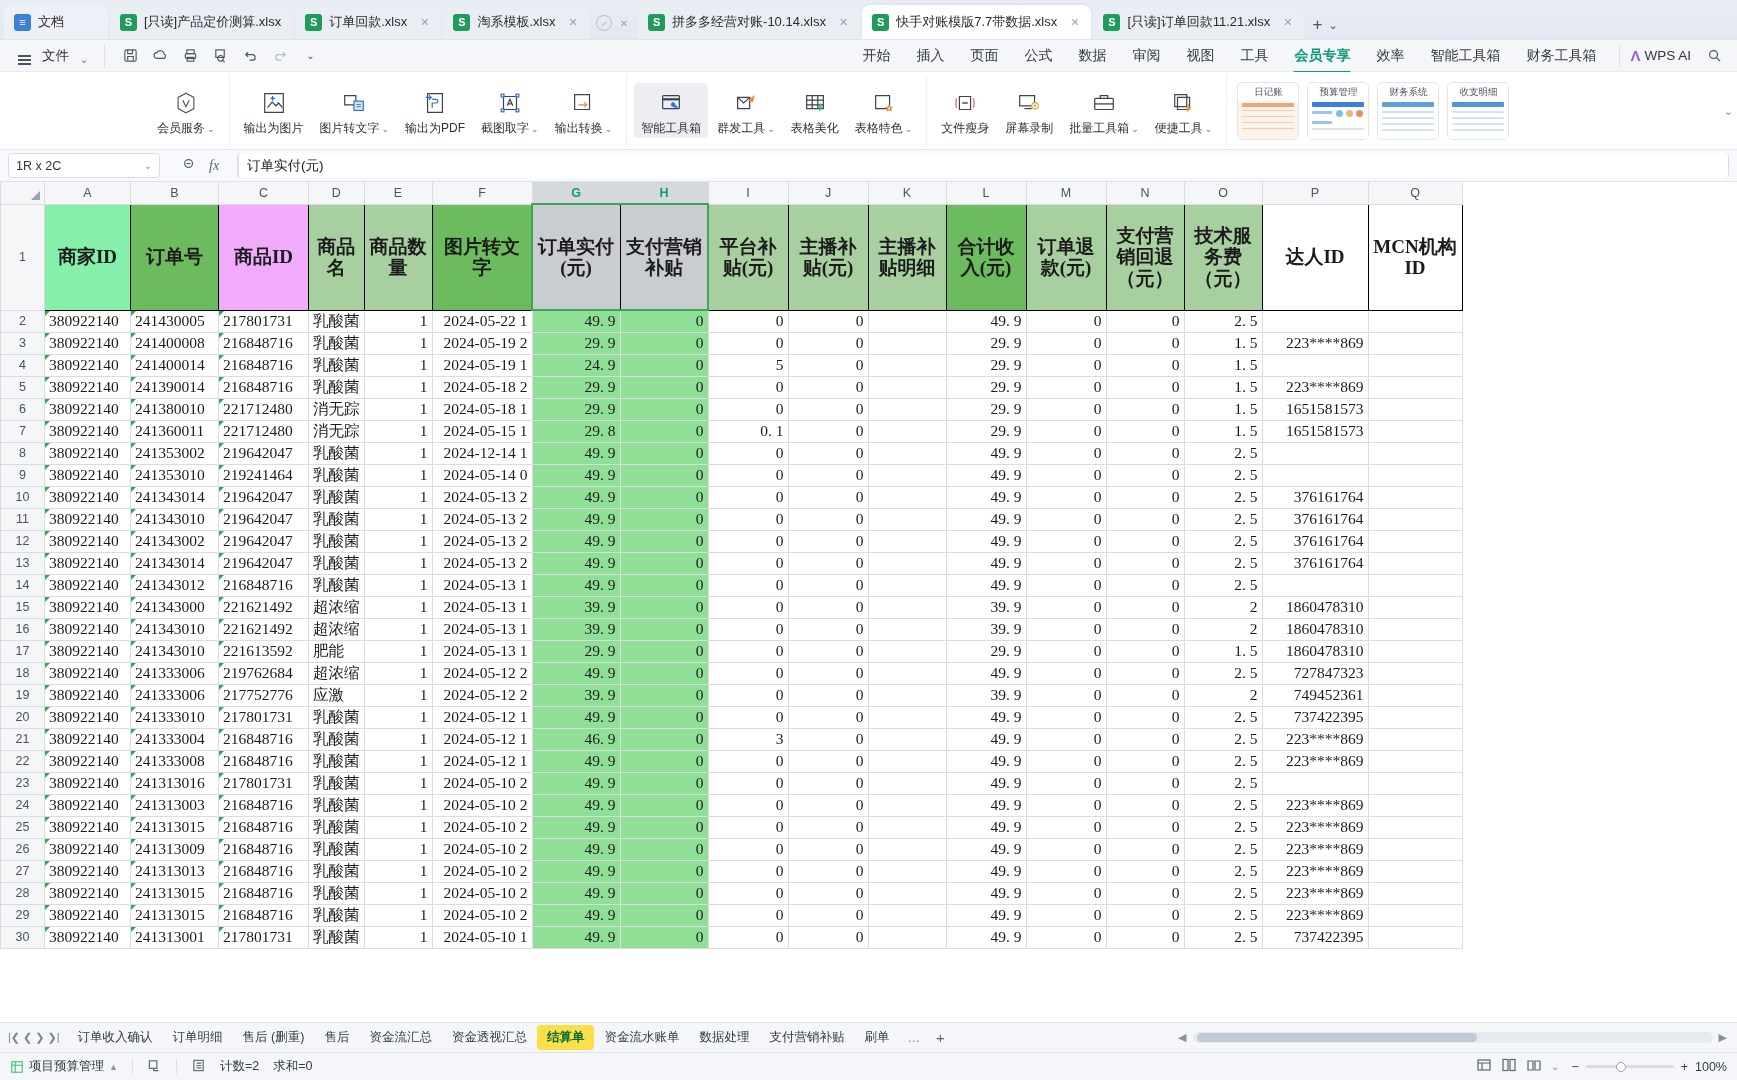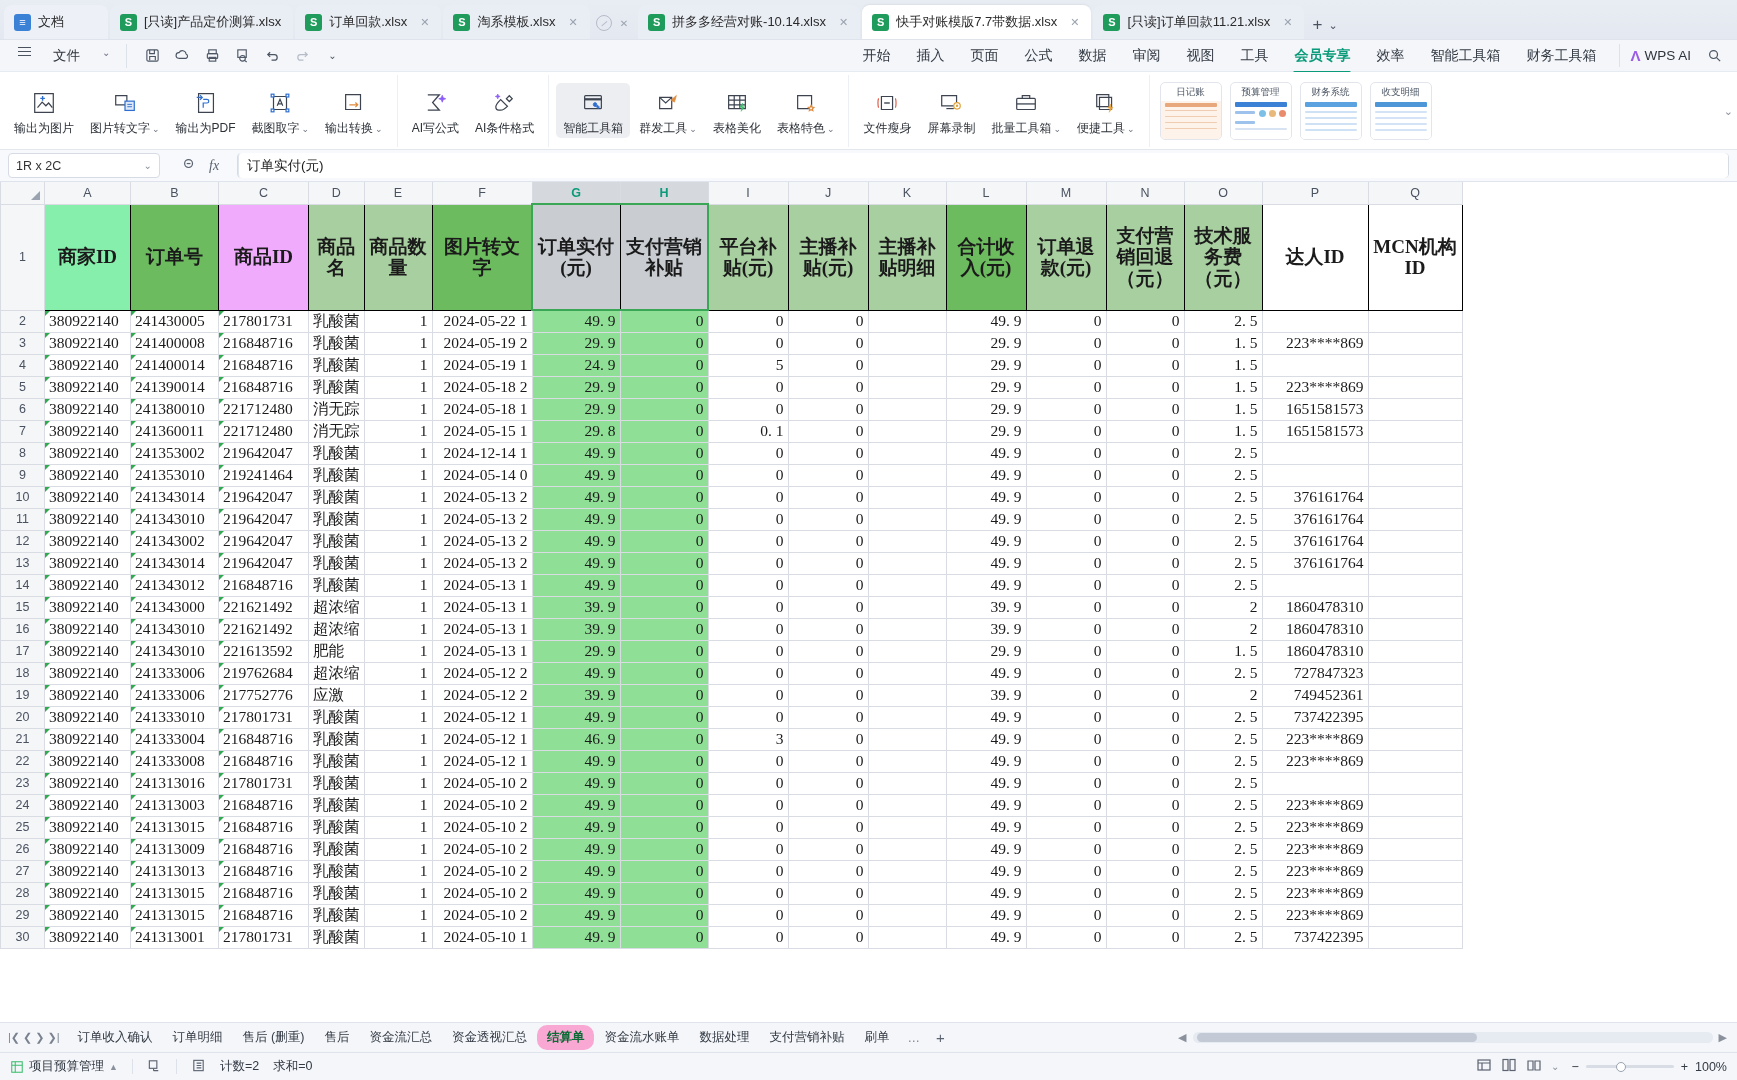--- a/index.html
+++ b/index.html
@@ -36,21 +36,21 @@
   .circ-ico{ width:16px;height:16px;border:1.4px solid #b5bcc8;border-radius:50%;display:inline-block;
      position:relative; }
   .circ-ico:after{content:"";position:absolute;left:4px;top:7px;width:7px;height:1.4px;background:#b5bcc8;transform:rotate(-40deg);}
 
   
   .menubar{
     height:32px; flex:0 0 32px; display:flex; align-items:center;
     background:#f4f6fa; padding:0 10px; gap:0; font-size:13.5px; color:#30353d;
     border-bottom:1px solid #e6eaf1;
   }
-  .filemenu{ display:flex;align-items:flex-start;gap:22px;padding:2px 8px;border-radius:4px; }
+  .filemenu{ display:flex;align-items:flex-end;gap:11px;padding:2px 8px;border-radius:4px; }
   .hamb{ display:inline-flex;flex-direction:column;gap:2.5px;width:13px; }
   .hamb i{ height:1.5px;background:#4a5260;display:block; }
   .qbar{ display:flex;align-items:center;gap:4px;margin-left:8px;padding-left:12px;border-left:1px solid #dde2ea; }
   .qico{ width:26px;height:24px;display:flex;align-items:center;justify-content:center;color:#4b5563;font-size:15px;border-radius:4px; }
   .menuspacer{ flex:1; }
   .mtabs{ display:flex;align-items:center;gap:0; }
   .mtab{ padding:4px 13px;font-size:14px;color:#333a44;border-radius:4px;position:relative;white-space:nowrap; }
   .mtab.active{ color:#0a9b7a;font-weight:bold; }
   .mtab.active:after{ content:"";position:absolute;left:12px;right:12px;bottom:-5px;height:2.5px;background:#0a9b7a;border-radius:2px; }
   .ai-btn{ display:flex;align-items:center;gap:4px;padding:3px 10px;font-size:13.5px;margin-left:10px;
@@ -137,21 +137,21 @@
     position:absolute;border:2px solid #3aa757;pointer-events:none;
   }
 
   
   .sheetbar{
     height:30px;flex:0 0 30px;display:flex;align-items:center;background:#f4f6fa;
     border-top:1px solid #dfe4ec;padding:0 4px;font-size:12.5px;color:#333a44;gap:0;
   }
   .navbtns{ display:flex;align-items:center;gap:3px;padding:0 8px 0 4px;color:#7a828f;font-size:11px; }
   .stab{ padding:4px 10px;border-radius:4px;white-space:nowrap; }
-  .stab.active{ background:#f9a8d4;color:#0b6b35;font-weight:bold;border-radius:10px; }
+  .stab.active{ background:#fde047;color:#0b6b35;font-weight:bold; }
   .stabdots{ padding:0 8px;color:#7a828f; }
   .stabplus{ padding:0 8px;font-size:15px;color:#5b6270; }
   .sheetright{ flex:1;display:flex;align-items:center;justify-content:flex-end;gap:6px;padding-right:6px; }
   .hscroll{ width:520px;height:11px;background:#e6eaf1;border-radius:6px;position:relative; }
   .hscroll i{ position:absolute;left:4px;top:1px;width:280px;height:9px;background:#c3cad6;border-radius:6px;display:block; }
 
   
   .statusbar{
     height:28px;flex:0 0 28px;display:flex;align-items:center;background:#f4f6fa;
     border-top:1px solid #dfe4ec;padding:0 10px;font-size:12.5px;color:#333a44;gap:14px;
@@ -284,20 +284,31 @@
     <div class="srch">
       <svg width="15" height="15" viewBox="0 0 16 16" fill="none" stroke="#4b5563" stroke-width="1.3">
           <circle cx="7" cy="7" r="4.2"></circle>
           <path d="M10.2 10.2 14 14"></path>
         </svg>
     </div>
   </div>
 
   <div class="ribbon">
 
+    <div class="rgroup" style="padding-left:150px">
+      <div class="ritem">
+        <div class="ricon">
+          <svg width="26" height="26" viewBox="0 0 28 28" fill="none" stroke="#4b5563" stroke-width="1.2">
+            <path d="M14 3.5 22.5 8v12L14 24.5 5.5 20V8z"></path>
+              <path d="M10.5 11 14 18l3.5-7" stroke-width="1.3"></path>
+          </svg>
+        </div>
+        <div class="rlabel"><span>会员服务</span><span class="cv">⌄</span></div>
+      </div>
+    </div>
 
     <div class="rgroup">
       <div class="ritem">
         <div class="ricon">
           <svg width="26" height="26" viewBox="0 0 28 28" fill="none" stroke="#3d4450" stroke-width="1.3">
             <path d="M4 4h20v20H4z"></path>
               <path d="M7 19l5-6 4 4 3-3 4 5" stroke="#3d4450"></path>
               <path d="M10 9h5M12.5 6.5v5" stroke="#2f6fd0" stroke-width="1.5"></path>
           </svg>
         </div>
@@ -340,41 +351,20 @@
         <div class="ricon">
           <svg width="26" height="26" viewBox="0 0 28 28" fill="none" stroke="#3d4450" stroke-width="1.3">
             <path d="M5 5h16v16H5z"></path>
               <path d="M9 16h9M15.5 13.5 18 16l-2.5 2.5" stroke="#e08b3c"></path>
           </svg>
         </div>
         <div class="rlabel"><span>输出转换</span><span class="cv">⌄</span></div>
       </div>
     </div>
 
-    <div class="rgroup">
-      <div class="ritem">
-        <div class="ricon">
-          <svg width="27" height="27" viewBox="0 0 28 28" fill="none" stroke="#3d4450" stroke-width="1.3">
-            <path d="M6 6h12l-7 8 7 8H6"></path>
-              <path d="M21 6.5l1 2.6 2.6 1-2.6 1-1 2.6-1-2.6-2.6-1 2.6-1z" fill="#8b5cf6" stroke="#8b5cf6" stroke-width=".8"></path>
-          </svg>
-        </div>
-        <div class="rlabel">AI写公式</div>
-      </div>
-      <div class="ritem">
-        <div class="ricon">
-          <svg width="27" height="27" viewBox="0 0 28 28" fill="none" stroke="#3d4450" stroke-width="1.3">
-            <path d="M8 22c-2 0-3-1.5-3-3.5S8 13 10 11l7 7c-2 2-4.5 4-7 4z"></path>
-              <path d="M16 10l3-3 3 3-3 3z"></path>
-            <path d="M7 5.2l.7 1.8 1.8.7-1.8.7L7 10.2l-.7-1.8-1.8-.7 1.8-.7z" fill="#8b5cf6" stroke="#8b5cf6" stroke-width=".7"></path>
-          </svg>
-        </div>
-        <div class="rlabel">AI条件格式</div>
-      </div>
-    </div>
 
     <div class="rgroup">
       <div class="ritem sel">
         <div class="ricon">
           <svg width="26" height="26" viewBox="0 0 28 28" fill="none" stroke="#3d4450" stroke-width="1.3">
             <rect x="5" y="6" width="18" height="14" rx="1"></rect>
               <path d="M5 10h18" stroke-width="2.4"></path>
             <path d="M16 13.5a2.2 2.2 0 1 0 2.6 2.6l2.4 2.4-1.5 1.5-2.4-2.4A2.2 2.2 0 0 0 16 13.5z" fill="#2f6fd0" stroke="#2f6fd0" stroke-width=".8"></path>
           </svg>
         </div>

